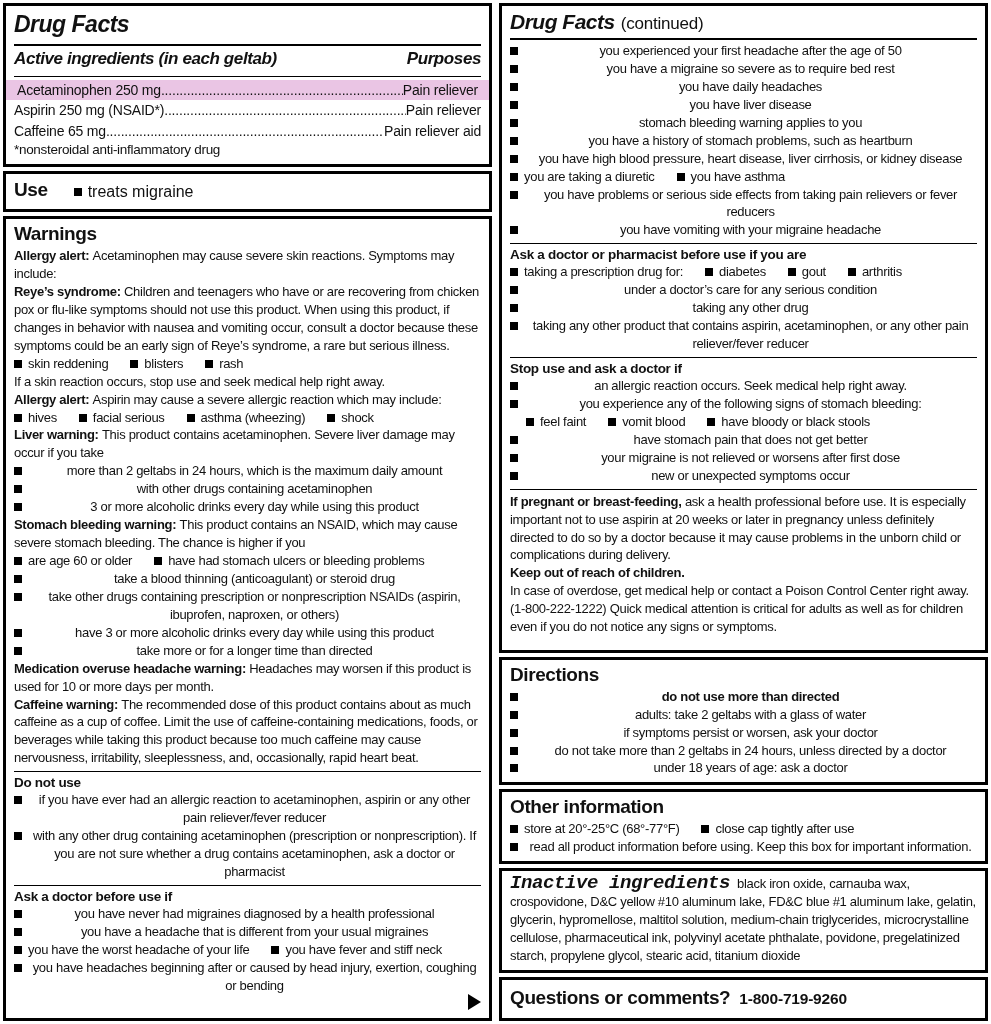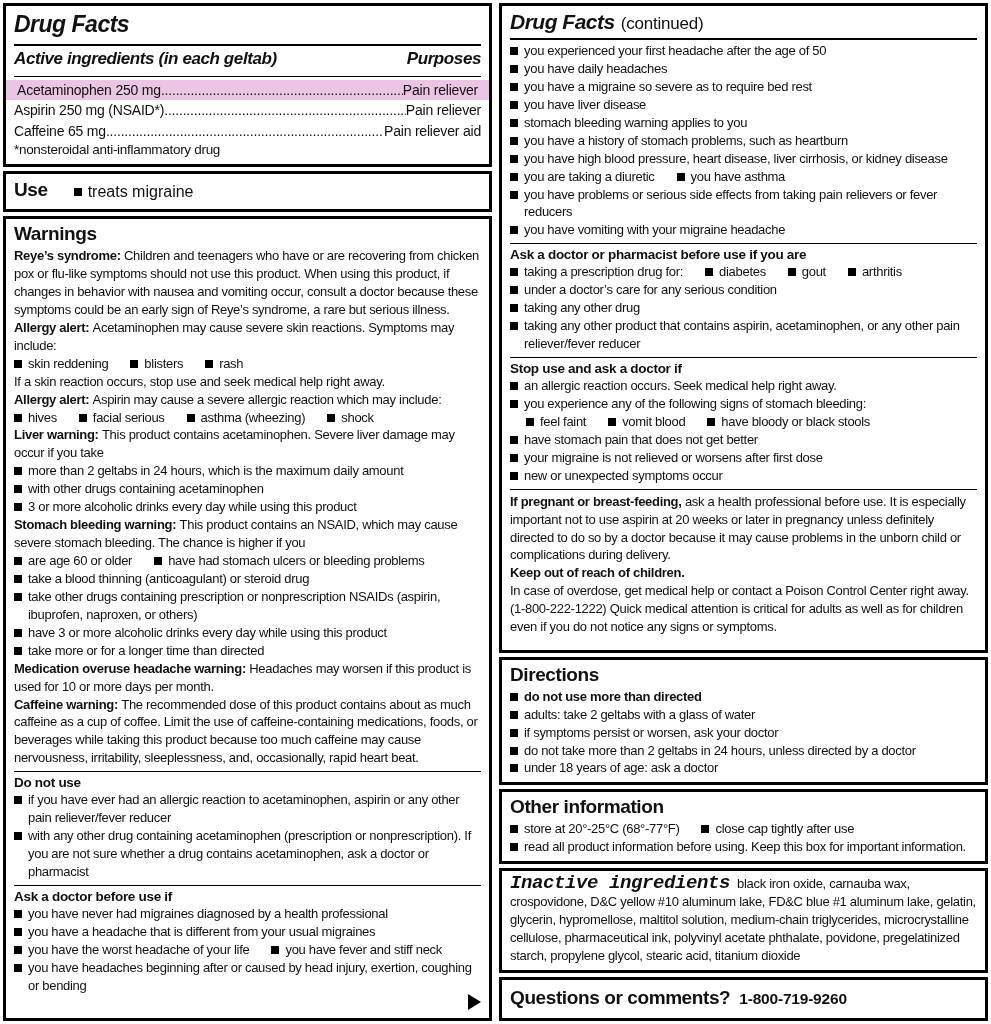--- a/index.html
+++ b/index.html
@@ -15,21 +15,21 @@
   .title-suffix{font-size:17px;font-weight:normal;font-style:normal;letter-spacing:-0.2px;}
   .bighead{font-size:19px;font-weight:bold;letter-spacing:-0.4px;margin:1px 0 2px;}
   .rule{border-top:2px solid #000;margin:2px 0;}
   .rule.thin{border-top:1.5px solid #000;margin:4px 0 3px;}
   .p,.li,.ib,.li-text{font-size:13px;line-height:1.38;letter-spacing:-0.3px;}
   .p{margin:0;}
   .b{font-weight:bold;}
   .sh{font-weight:bold;font-size:13.5px;letter-spacing:-0.3px;margin:1px 0;}
   .li{display:flex;}
   .sq{flex:none;width:8px;height:8px;background:#000;margin:5px 6px 0 0;display:inline-block;}
-  .li-text{flex:1;}
+  .li-text{flex:1;text-align:center;}
   .ib{display:flex;flex-wrap:wrap;column-gap:22px;row-gap:0;}
   .ib.indent{padding-left:16px;}
   .ib-item{display:inline-flex;}
   .ing-head{display:flex;justify-content:space-between;font-weight:bold;font-style:italic;
             font-size:17px;letter-spacing:-0.4px;padding:1px 0 3px;}
   .ing-row{display:flex;align-items:baseline;font-size:14px;letter-spacing:-0.2px;line-height:1.45;}
   .ing-row.hl{margin:0 -8px;padding:0 11px;}
   .lead{flex:1;overflow:hidden;white-space:nowrap;}
   .lead::after{content:"......................................................................................................................................................";}
   .footnote{font-size:13.5px;letter-spacing:-0.3px;line-height:1.35;}
@@ -76,22 +76,22 @@
         <div class="use-row">
           <span class="bighead">Use</span>
           <span class="ib-item">
             <span class="sq"></span>
             <span>treats migraine</span>
           </span>
         </div>
       </div>
       <div class="box grow">
         <div class="bighead">Warnings</div>
+        <div class="p"><span class="b">Allergy alert: </span><span>Acetaminophen may cause severe skin reactions. Symptoms may include:</span></div>
         <div class="p"><span class="b">Reye’s syndrome: </span><span>Children and teenagers who have or are recovering from chicken pox or flu-like symptoms should not use this product. When using this product, if changes in behavior with nausea and vomiting occur, consult a doctor because these symptoms could be an early sign of Reye’s syndrome, a rare but serious illness.</span></div>
-        <div class="p"><span class="b">Allergy alert: </span><span>Acetaminophen may cause severe skin reactions. Symptoms may include:</span></div>
         <div class="ib">
           <span class="ib-item">
             <span class="sq"></span>
             <span>skin reddening</span>
           </span>
           <span class="ib-item">
             <span class="sq"></span>
             <span>blisters</span>
           </span>
           <span class="ib-item">
@@ -204,25 +204,25 @@
           <span class="title-main">Drug Facts</span>
           <span class="title-suffix">(continued)</span>
         </div>
         <div class="rule"></div>
         <div class="li">
           <span class="sq"></span>
           <div class="li-text"><span>you experienced your first headache after the age of 50</span></div>
         </div>
         <div class="li">
           <span class="sq"></span>
+          <div class="li-text"><span>you have a migraine so severe as to require bed rest</span></div>
+        </div>
+        <div class="li">
+          <span class="sq"></span>
           <div class="li-text"><span>you have daily headaches</span></div>
-        </div>
-        <div class="li">
-          <span class="sq"></span>
-          <div class="li-text"><span>you have a migraine so severe as to require bed rest</span></div>
         </div>
         <div class="li">
           <span class="sq"></span>
           <div class="li-text"><span>you have liver disease</span></div>
         </div>
         <div class="li">
           <span class="sq"></span>
           <div class="li-text"><span>stomach bleeding warning applies to you</span></div>
         </div>
         <div class="li">

